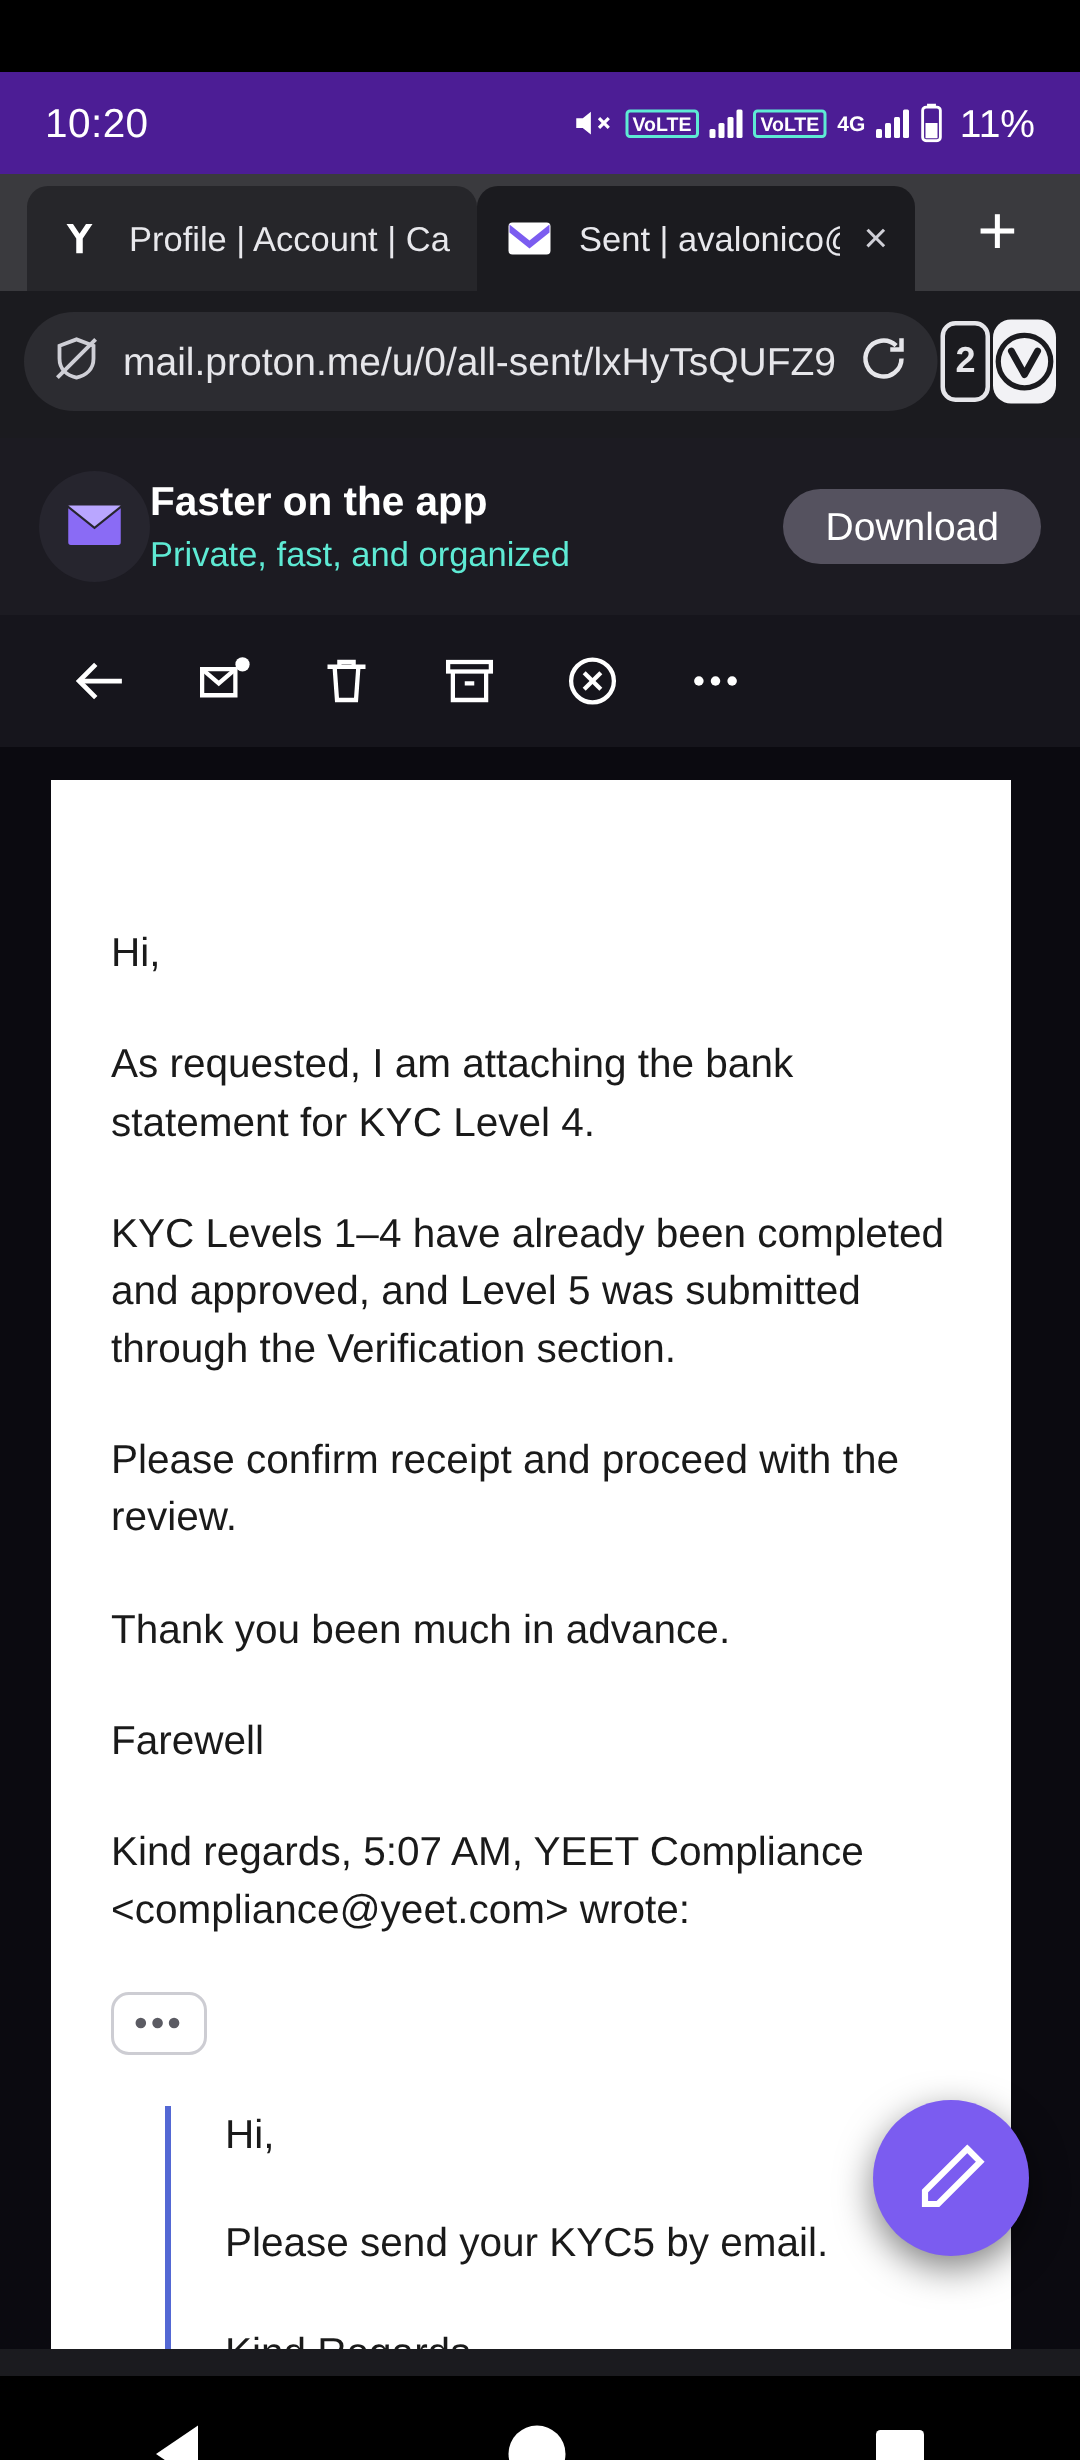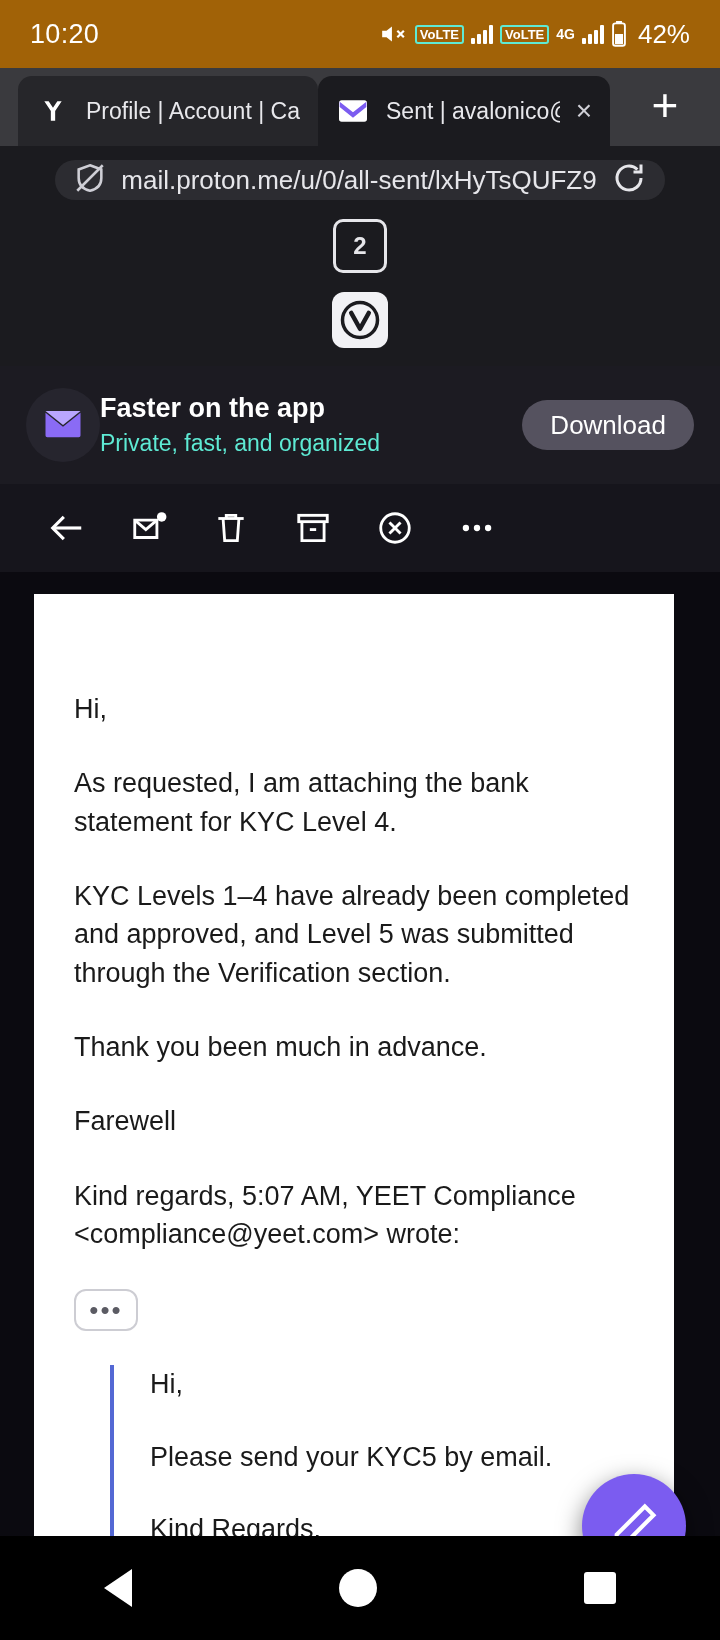--- a/index.html
+++ b/index.html
@@ -6,22 +6,22 @@
   html, body {
     width: 720px; height: 1640px;
     background: #000;
     font-family: "Liberation Sans", sans-serif;
     overflow: hidden;
   }
   .phone { position: relative; width: 720px; height: 1640px; background: #1b1b1f; }
 
   
   .statusbar {
-    height: 68px; background: #a16207; display: flex; align-items: center;
-    justify-content: space-between; padding: 0 30px; color: #fff;
+    height: 68px; background: #4c1d95; display: flex; align-items: center;
+    justify-content: space-between; padding: 0 30px; color: #fff; margin-top: 48px;
   }
   .status-time { font-size: 27px; font-weight: 500; letter-spacing: .3px; }
   .status-icons { display: flex; align-items: center; gap: 7px; }
   .status-icons svg { display: block; }
   .badge-volte {
     border: 2px solid #5eead4; border-radius: 3px; font-size: 13px; font-weight: 700;
     padding: 1px 3px; line-height: 1;
   }
   .bars { display: flex; align-items: flex-end; gap: 2px; height: 20px; }
   .bars i { display: block; width: 4px; background: #fff; border-radius: 1px; }
@@ -39,21 +39,21 @@
   }
   .tab.inactive { background: #26262a; width: 300px; margin-left: 18px; }
   .tab.active { background: #1b1b1f; width: 292px; }
   .tab .favicon { width: 34px; height: 34px; flex: none; display: flex; align-items: center; justify-content: center; }
   .tab .title { overflow: hidden; text-overflow: clip; font-size: 23px; }
   .tab .close { margin-left: auto; font-size: 28px; color: #cfcfd6; flex: none; }
   .newtab { flex: 1; display: flex; align-items: center; justify-content: center;
             color: #fff; font-size: 46px; font-weight: 300; padding-bottom: 14px; }
 
   
-  .urlbar-wrap { background: #1b1b1f; padding: 14px 16px 18px 16px; display: flex; align-items: center; gap: 19px; flex-direction: column; }
+  .urlbar-wrap { background: #1b1b1f; padding: 14px 16px 18px 16px; display: flex; align-items: center; gap: 2px; }
   .urlbox {
     flex: 1; height: 66px; background: #2c2c31; border-radius: 33px;
     display: flex; align-items: center; padding: 0 18px; gap: 14px; color: #e6e6ea;
   }
   .urlbox .url { font-size: 26px; white-space: nowrap; overflow: hidden; }
   .tabcount {
     width: 54px; height: 54px; border: 3px solid #e6e6ea; border-radius: 10px;
     display: flex; align-items: center; justify-content: center;
     color: #e6e6ea; font-size: 24px; font-weight: 600;
   }
@@ -135,21 +135,21 @@
           <i></i>
           <i></i>
         </span>
       <span>
         <svg width="16" height="26" viewBox="0 0 12 22">
           <rect x="3.5" y="0" width="5" height="2" fill="#fff"></rect>
           <rect x="1" y="2" width="10" height="19" rx="2" fill="none" stroke="#fff" stroke-width="1.6"></rect>
           <rect x="2.6" y="11" width="6.8" height="8.6" fill="#fff"></rect>
         </svg>
       </span>
-      <span class="battery-pct">42%</span>
+      <span class="battery-pct">11%</span>
     </div>
   </div>
 
   <div class="tabstrip">
     <div class="tab inactive">
       <span class="favicon">
         <svg width="26" height="28" viewBox="0 0 24 24" fill="#fff">
           <path d="M4 3l6 9v9h4v-9l6-9h-4l-4 6-4-6z"></path>
         </svg>
       </span>
@@ -249,20 +249,21 @@
           <circle cx="19" cy="12" r="2"></circle>
       </svg>
     </span>
   </div>
 
   <div class="viewport">
     <div class="paper">
       <p>Hi,</p>
       <p>As requested, I am attaching the bank statement for KYC Level 4.</p>
       <p>KYC Levels 1–4 have already been completed and approved, and Level 5 was submitted through the Verification section.</p>
+      <p>Please confirm receipt and proceed with the review.</p>
       <p>Thank you been much in advance.</p>
       <p>Farewell</p>
       <p>Kind regards, 5:07 AM, YEET Compliance &lt;compliance@yeet.com&gt; wrote:</p>
 
       <div class="expand">•••</div>
 
       <div class="quote">
         <p>Hi,</p>
         <p>Please send your KYC5 by email.</p>
         <p>Kind Regards,</p>

